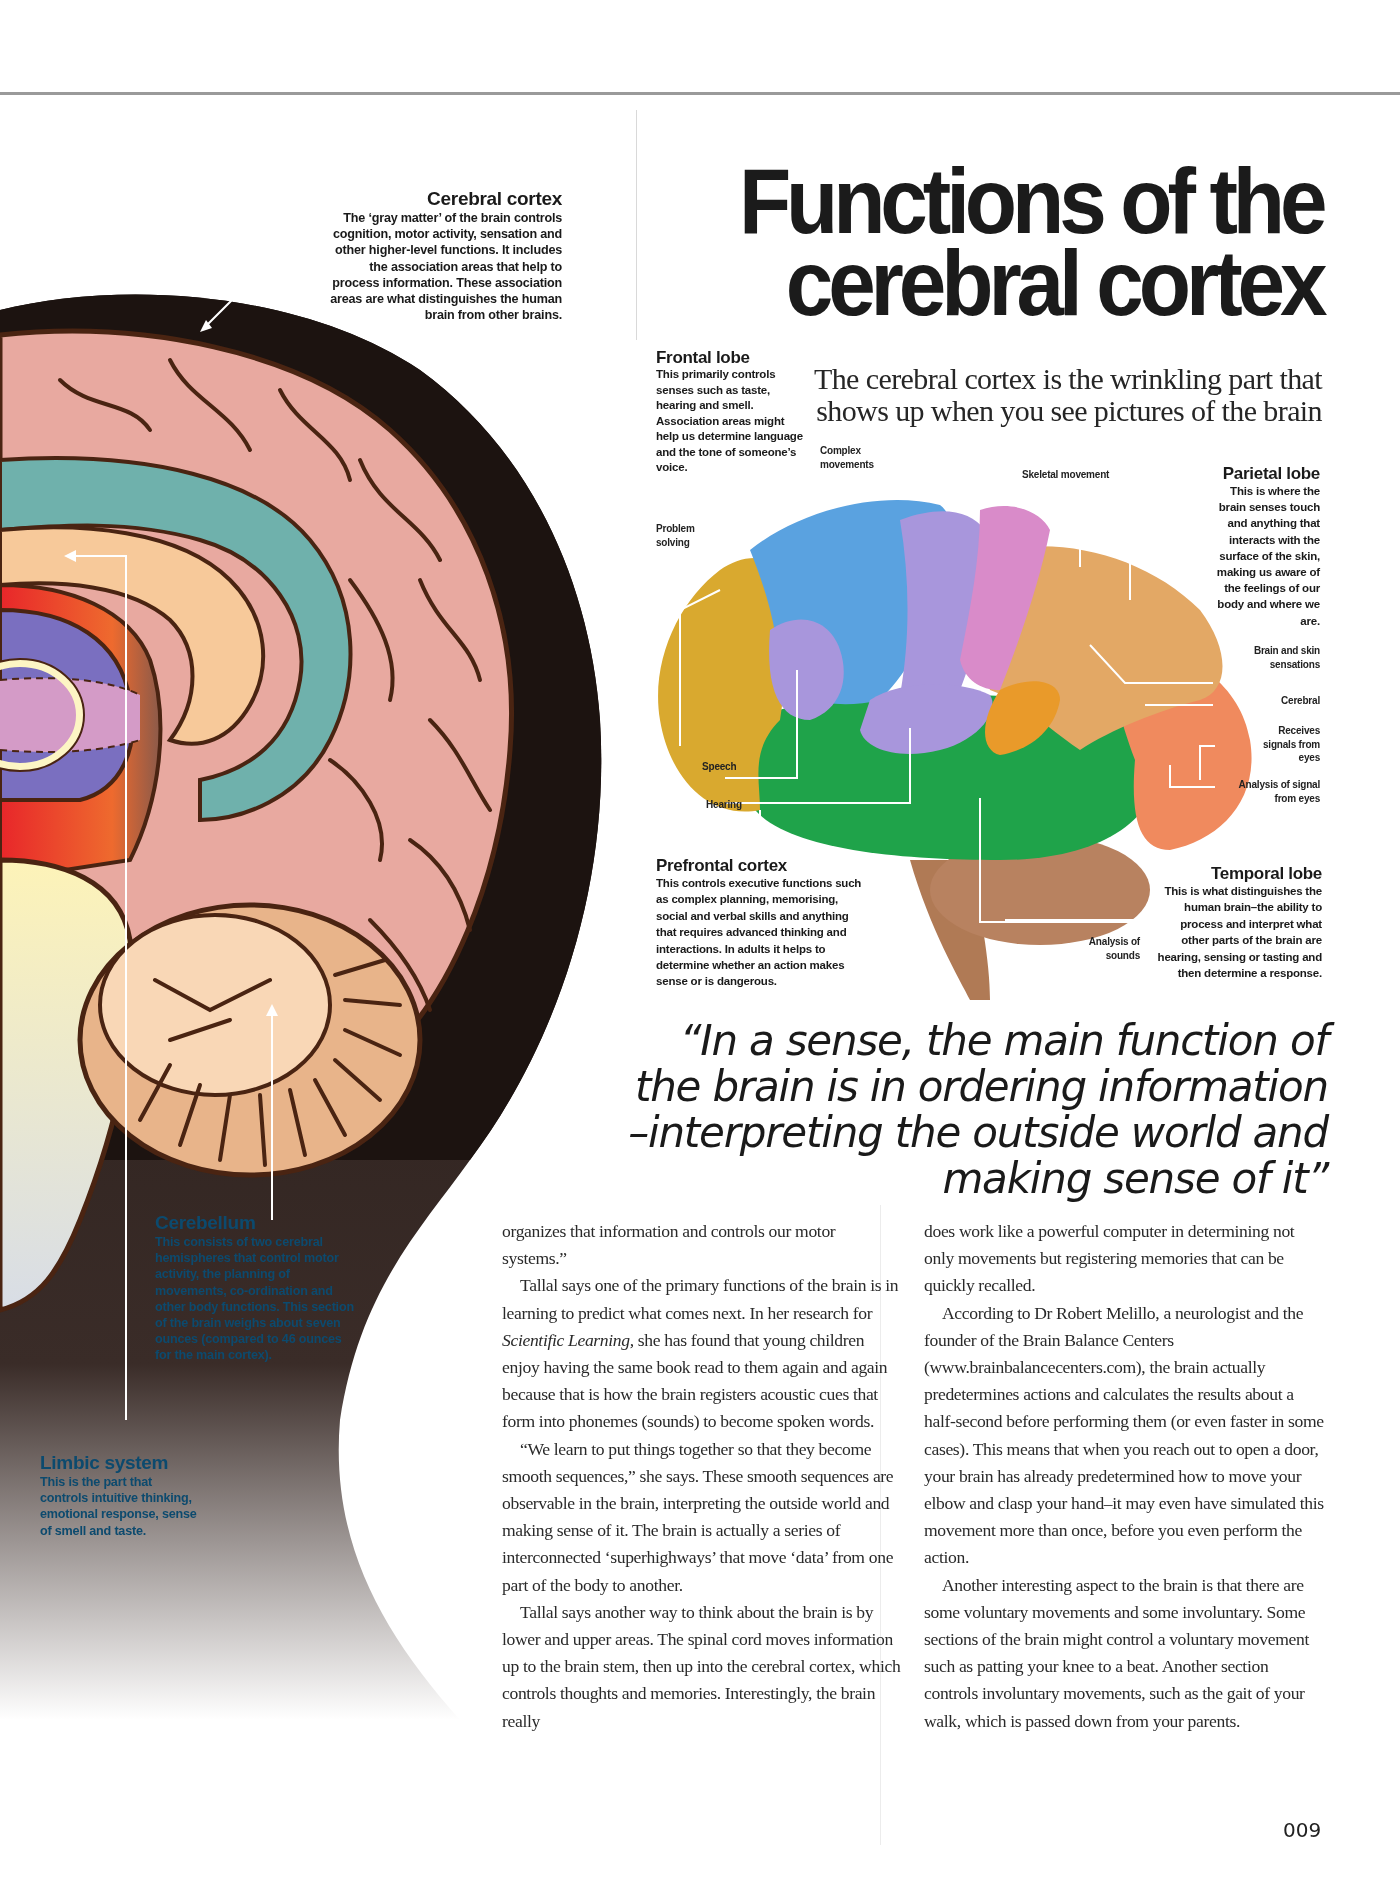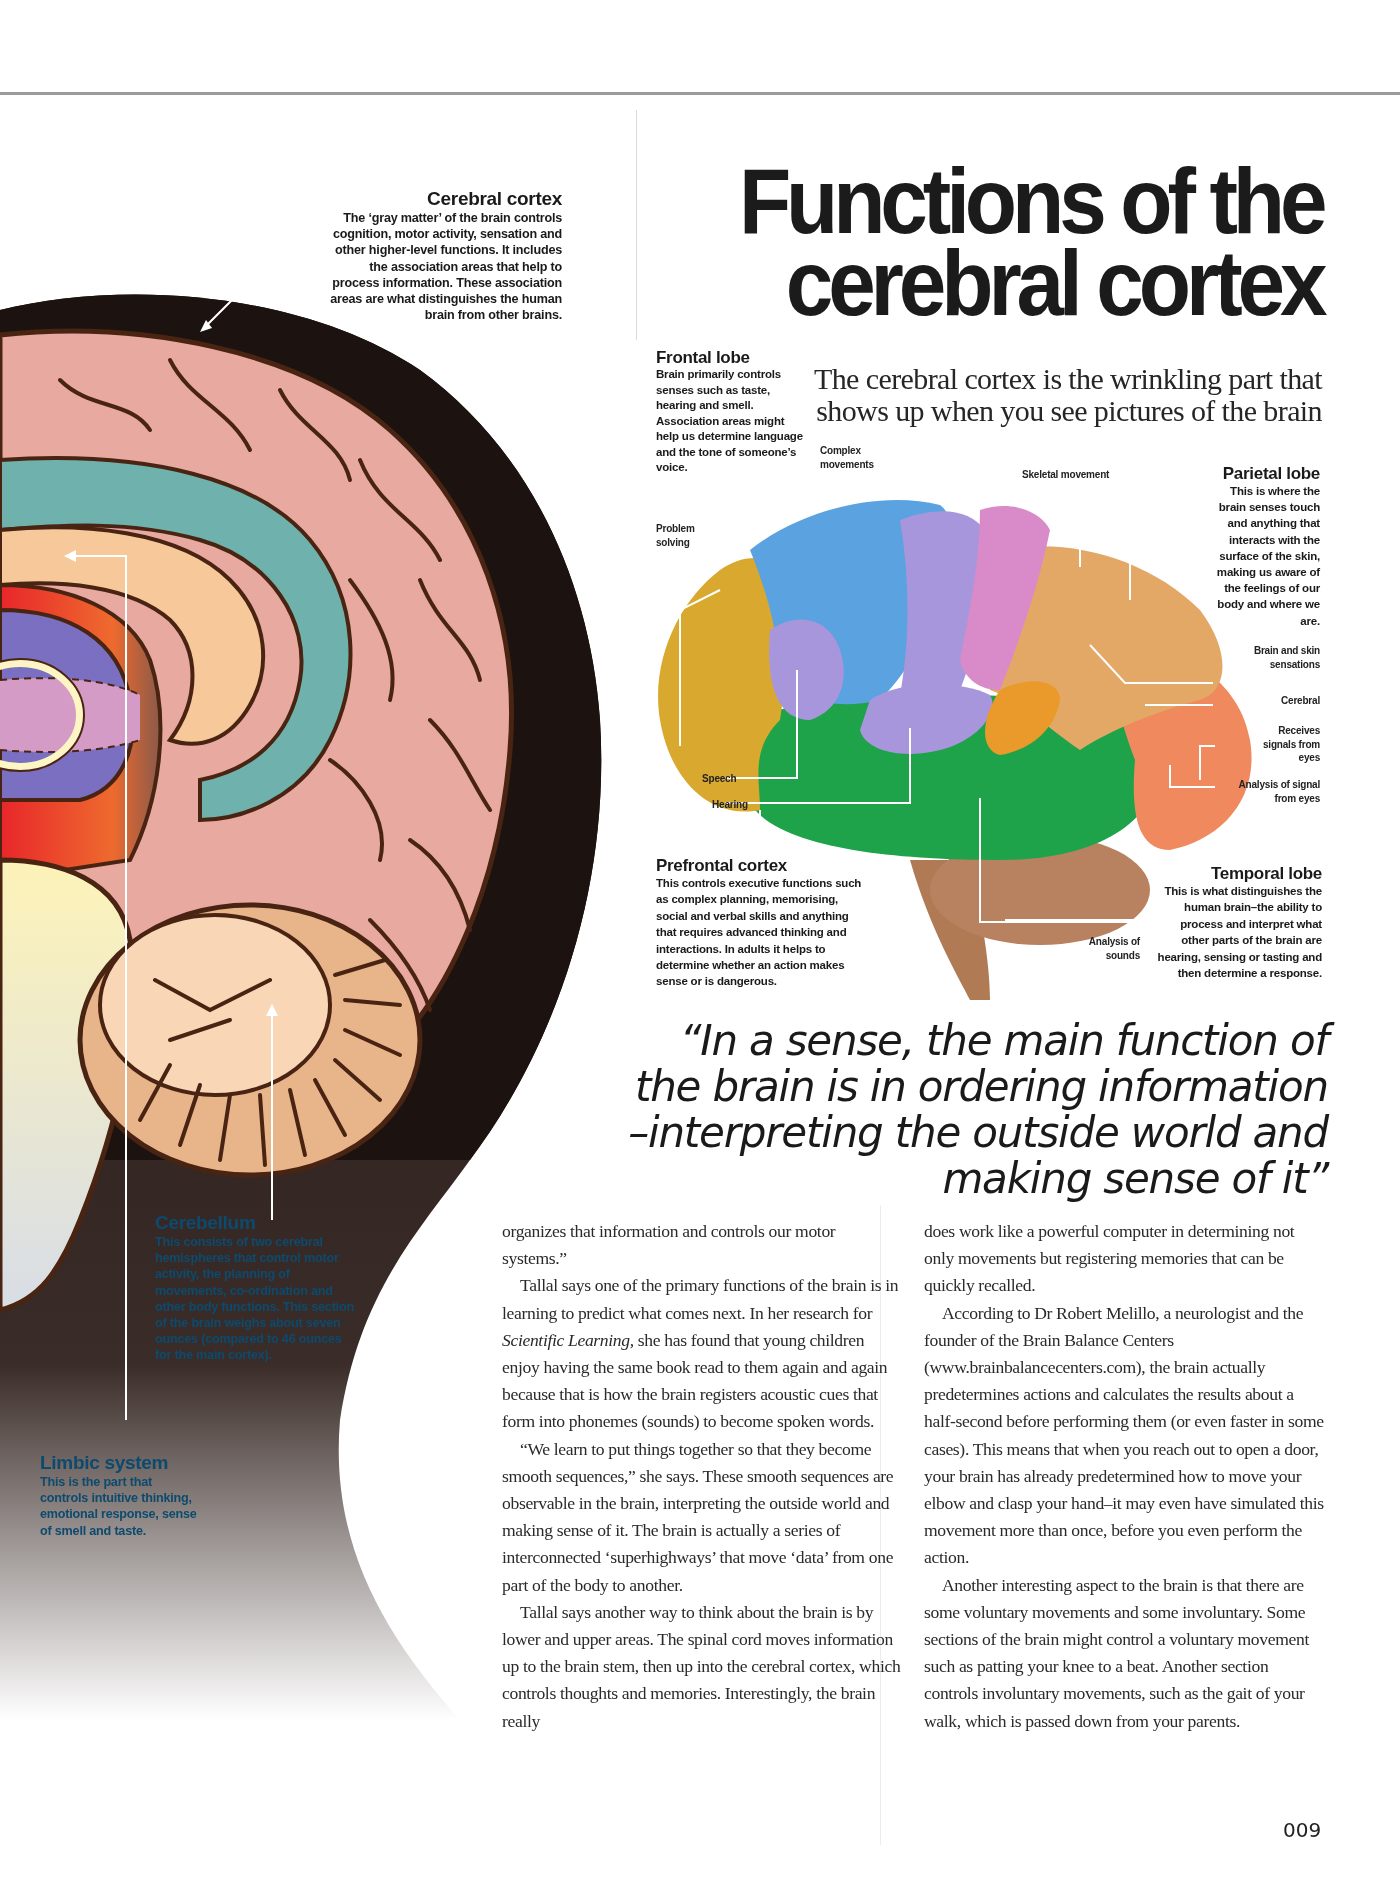--- a/index.html
+++ b/index.html
@@ -205,35 +205,35 @@
       <polyline points="573,245 505,245"></polyline>
       <polyline points="575,286 560,286 560,320"></polyline>
       <polyline points="575,327 530,327 530,305"></polyline>
       <polyline points="440,82 440,107"></polyline>
       <polyline points="500,82 490,82 490,140"></polyline>
     </g>
   </svg>
 
   <div class="callout" style="left:16px;top:-112px;width:150px;">
     <div class="ttl" style="font-size:17px;line-height:19px;">Frontal lobe</div>
-    <div class="txt" style="font-size:11.5px;line-height:15.5px;">Brain primarily controls senses such as taste, hearing and smell. Association areas might help us determine language and the tone of someone’s voice.</div>
+    <div class="txt" style="font-size:11.5px;line-height:15.5px;">This primarily controls senses such as taste, hearing and smell. Association areas might help us determine language and the tone of someone’s voice.</div>
   </div>
   <div class="dlabel" style="left:180px;top:-16px;width:80px;">Complex movements</div>
   <div class="dlabel" style="left:382px;top:8px;">Skeletal movement</div>
   <div class="callout right" style="left:520px;top:4px;width:160px;">
     <div class="ttl" style="font-size:17px;line-height:19px;">Parietal lobe</div>
     <div class="txt" style="font-size:11.5px;line-height:16.2px;margin-left:48px;">This is where the brain senses touch and anything that interacts with the surface of the skin, making us aware of the feelings of our body and where we are.</div>
   </div>
   <div class="dlabel" style="left:16px;top:62px;width:60px;">Problem solving</div>
   <div class="dlabel r" style="left:580px;top:184px;width:100px;">Brain and skin sensations</div>
   <div class="dlabel r" style="left:580px;top:234px;width:100px;">Cerebral</div>
   <div class="dlabel r" style="left:612px;top:264px;width:68px;">Receives signals from eyes</div>
   <div class="dlabel r" style="left:580px;top:318px;width:100px;">Analysis of signal from eyes</div>
-  <div class="dlabel" style="left:62px;top:312px;text-align:right;">Speech</div>
-  <div class="dlabel" style="left:72px;top:338px;">Hearing</div>
+  <div class="dlabel" style="left:62px;top:300px;text-align:right;">Speech</div>
+  <div class="dlabel" style="left:66px;top:338px;">Hearing</div>
   <div class="callout" style="left:16px;top:396px;width:210px;">
     <div class="ttl" style="font-size:17px;line-height:19px;">Prefrontal cortex</div>
     <div class="txt" style="font-size:11.5px;line-height:16.4px;">This controls executive functions such as complex planning, memorising, social and verbal skills and anything that requires advanced thinking and interactions. In adults it helps to determine whether an action makes sense or is dangerous.</div>
   </div>
   <div class="dlabel r" style="left:420px;top:475px;width:80px;">Analysis of sounds</div>
   <div class="callout right" style="left:510px;top:404px;width:172px;">
     <div class="ttl" style="font-size:17px;line-height:19px;">Temporal lobe</div>
     <div class="txt" style="font-size:11.5px;line-height:16.4px;">This is what distinguishes the human brain–the ability to process and interpret what other parts of the brain are hearing, sensing or tasting and then determine a response.</div>
   </div>
 </div>

